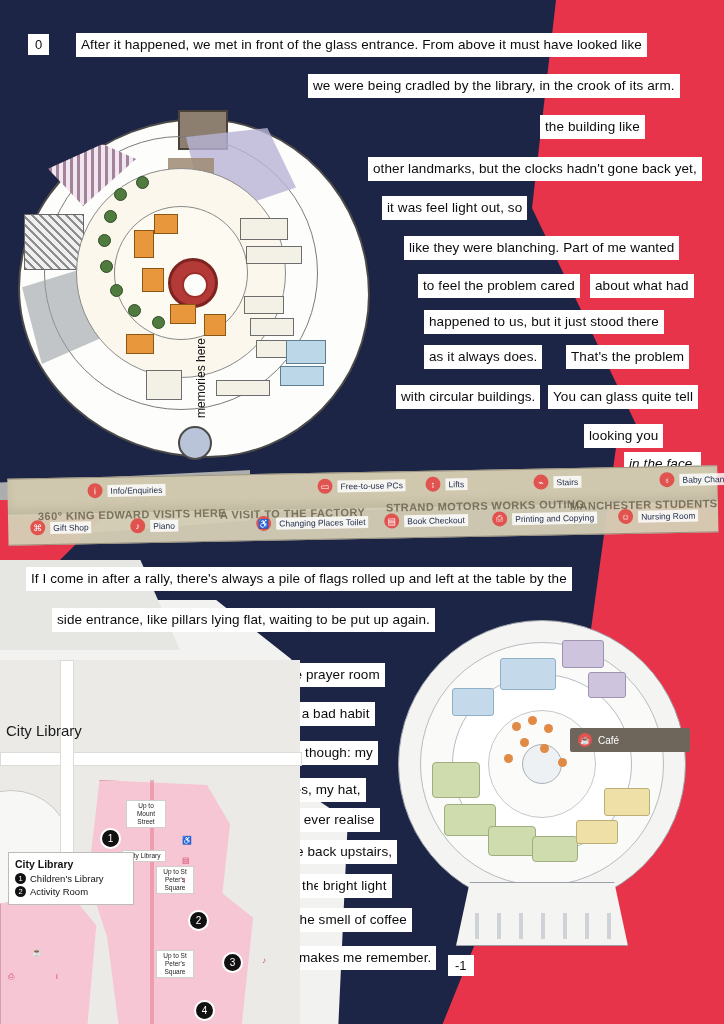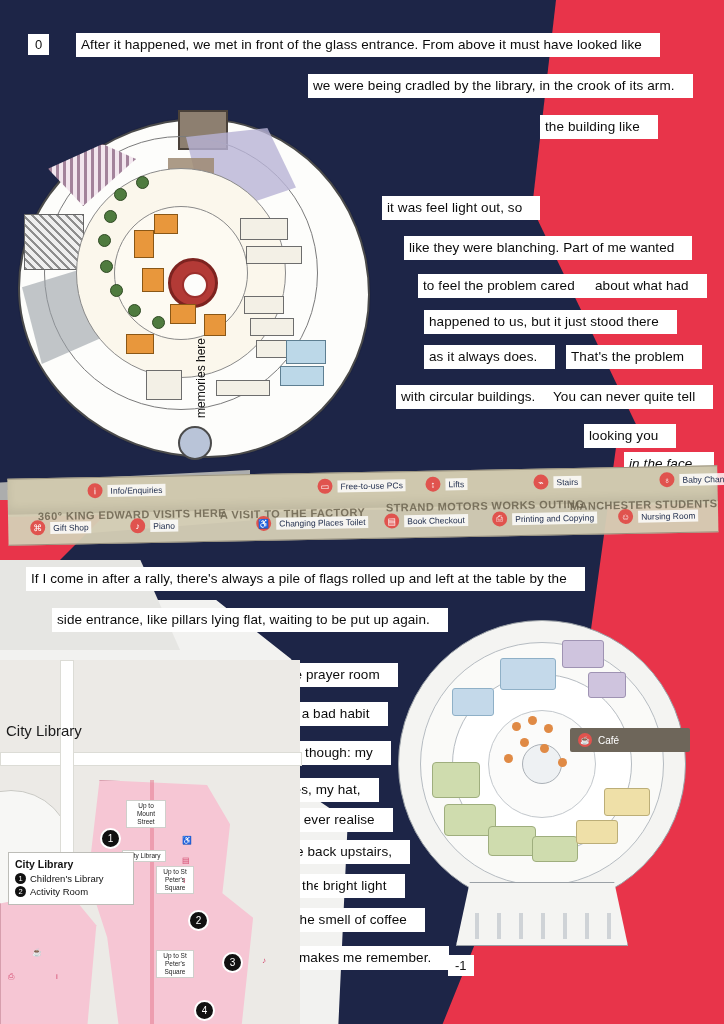--- a/index.html
+++ b/index.html
@@ -43,21 +43,21 @@
     clip-path:polygon(0 18%,100% 0,100% 72%,0 100%);
   }
 
   
   .tx{
     position:absolute;
     background:#ffffff;
     color:#0b0b0b;
     font-size:13.5px;
     line-height:17px;
-    padding:3px 18px 4px 5px;
+    padding:3px 5px 4px 5px;
     white-space:nowrap;
     font-family:"Liberation Sans", sans-serif;
     letter-spacing:0.1px;
   }
   .num{
     position:absolute;background:#fff;color:#111;font-size:13px;
     padding:3px 7px;
   }
 
   
@@ -239,29 +239,30 @@
   <div class="bg-grey-strip2"></div>
   <div class="bg-red-left"></div>
   <div class="bg-grey-strip"></div>
 
   <div class="num" style="left:28px;top:34px;">0</div>
   <div class="num" style="left:448px;top:955px;">-1</div>
 
   <div class="tx" style="left:76px;top:33px;">After it happened, we met in front of the glass entrance. From above it must have looked like</div>
   <div class="tx" style="left:308px;top:74px;">we were being cradled by the library, in the crook of its arm.</div>
   <div class="tx" style="left:540px;top:115px;text-align:center;">the building like</div>
+  <div class="tx" style="left:368px;top:157px;">other landmarks, but the clocks hadn't gone back yet,</div>
   <div class="tx" style="left:382px;top:196px;">it was feel light out, so</div>
   <div class="tx" style="left:404px;top:236px;">like they were blanching. Part of me wanted</div>
   <div class="tx" style="left:418px;top:274px;">to feel the problem cared</div>
   <div class="tx" style="left:590px;top:274px;">about what had</div>
   <div class="tx" style="left:424px;top:310px;">happened to us, but it just stood there</div>
   <div class="tx" style="left:424px;top:345px;">as it always does.</div>
   <div class="tx" style="left:566px;top:345px;">That's the problem</div>
   <div class="tx" style="left:396px;top:385px;">with circular buildings.</div>
-  <div class="tx" style="left:548px;top:385px;">You can never quite tell</div>
+  <div class="tx" style="left:548px;top:385px;">You can glass quite tell</div>
   <div class="tx" style="left:584px;top:424px;">looking you</div>
   <div class="tx" style="left:624px;top:452px;font-style:italic;">in the face.</div>
 
   <div class="plan-top">
     <div class="blob"></div>
     <div class="tab"></div>
     <div class="ring-outer"></div>
     <div class="hatch2"></div>
     <div class="seg-purple"></div>
     <div class="seg-tan"></div>

